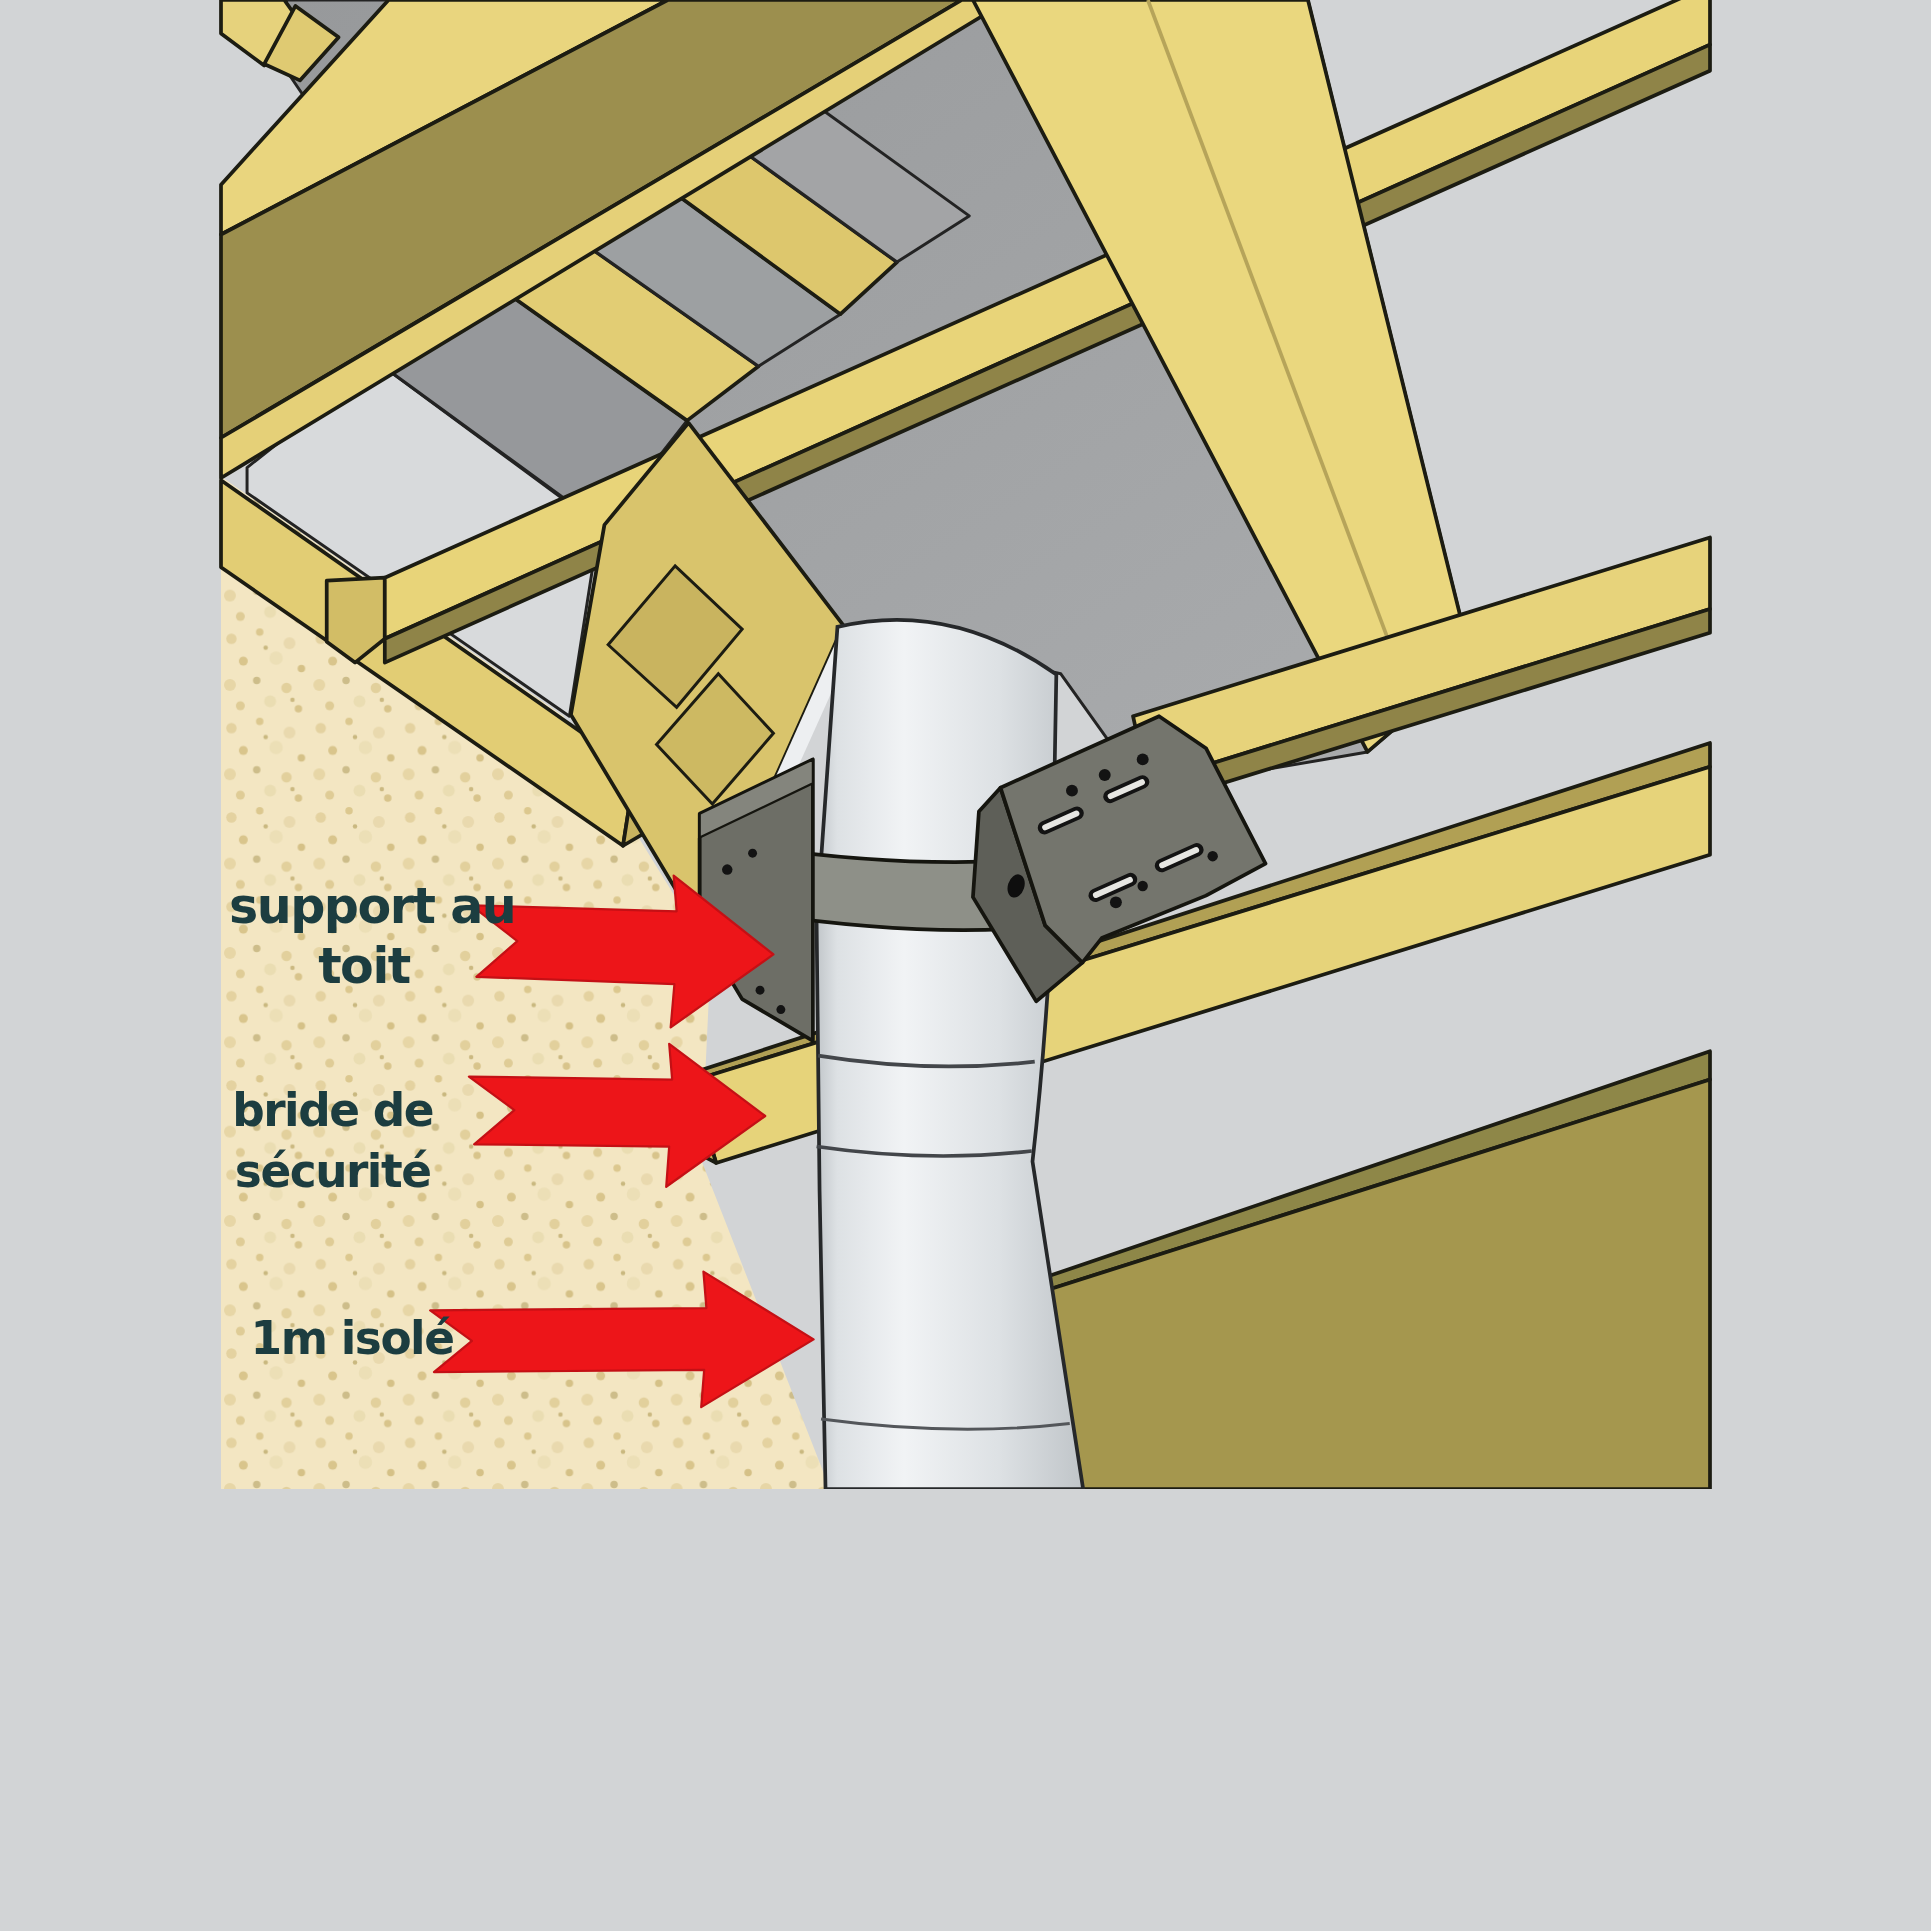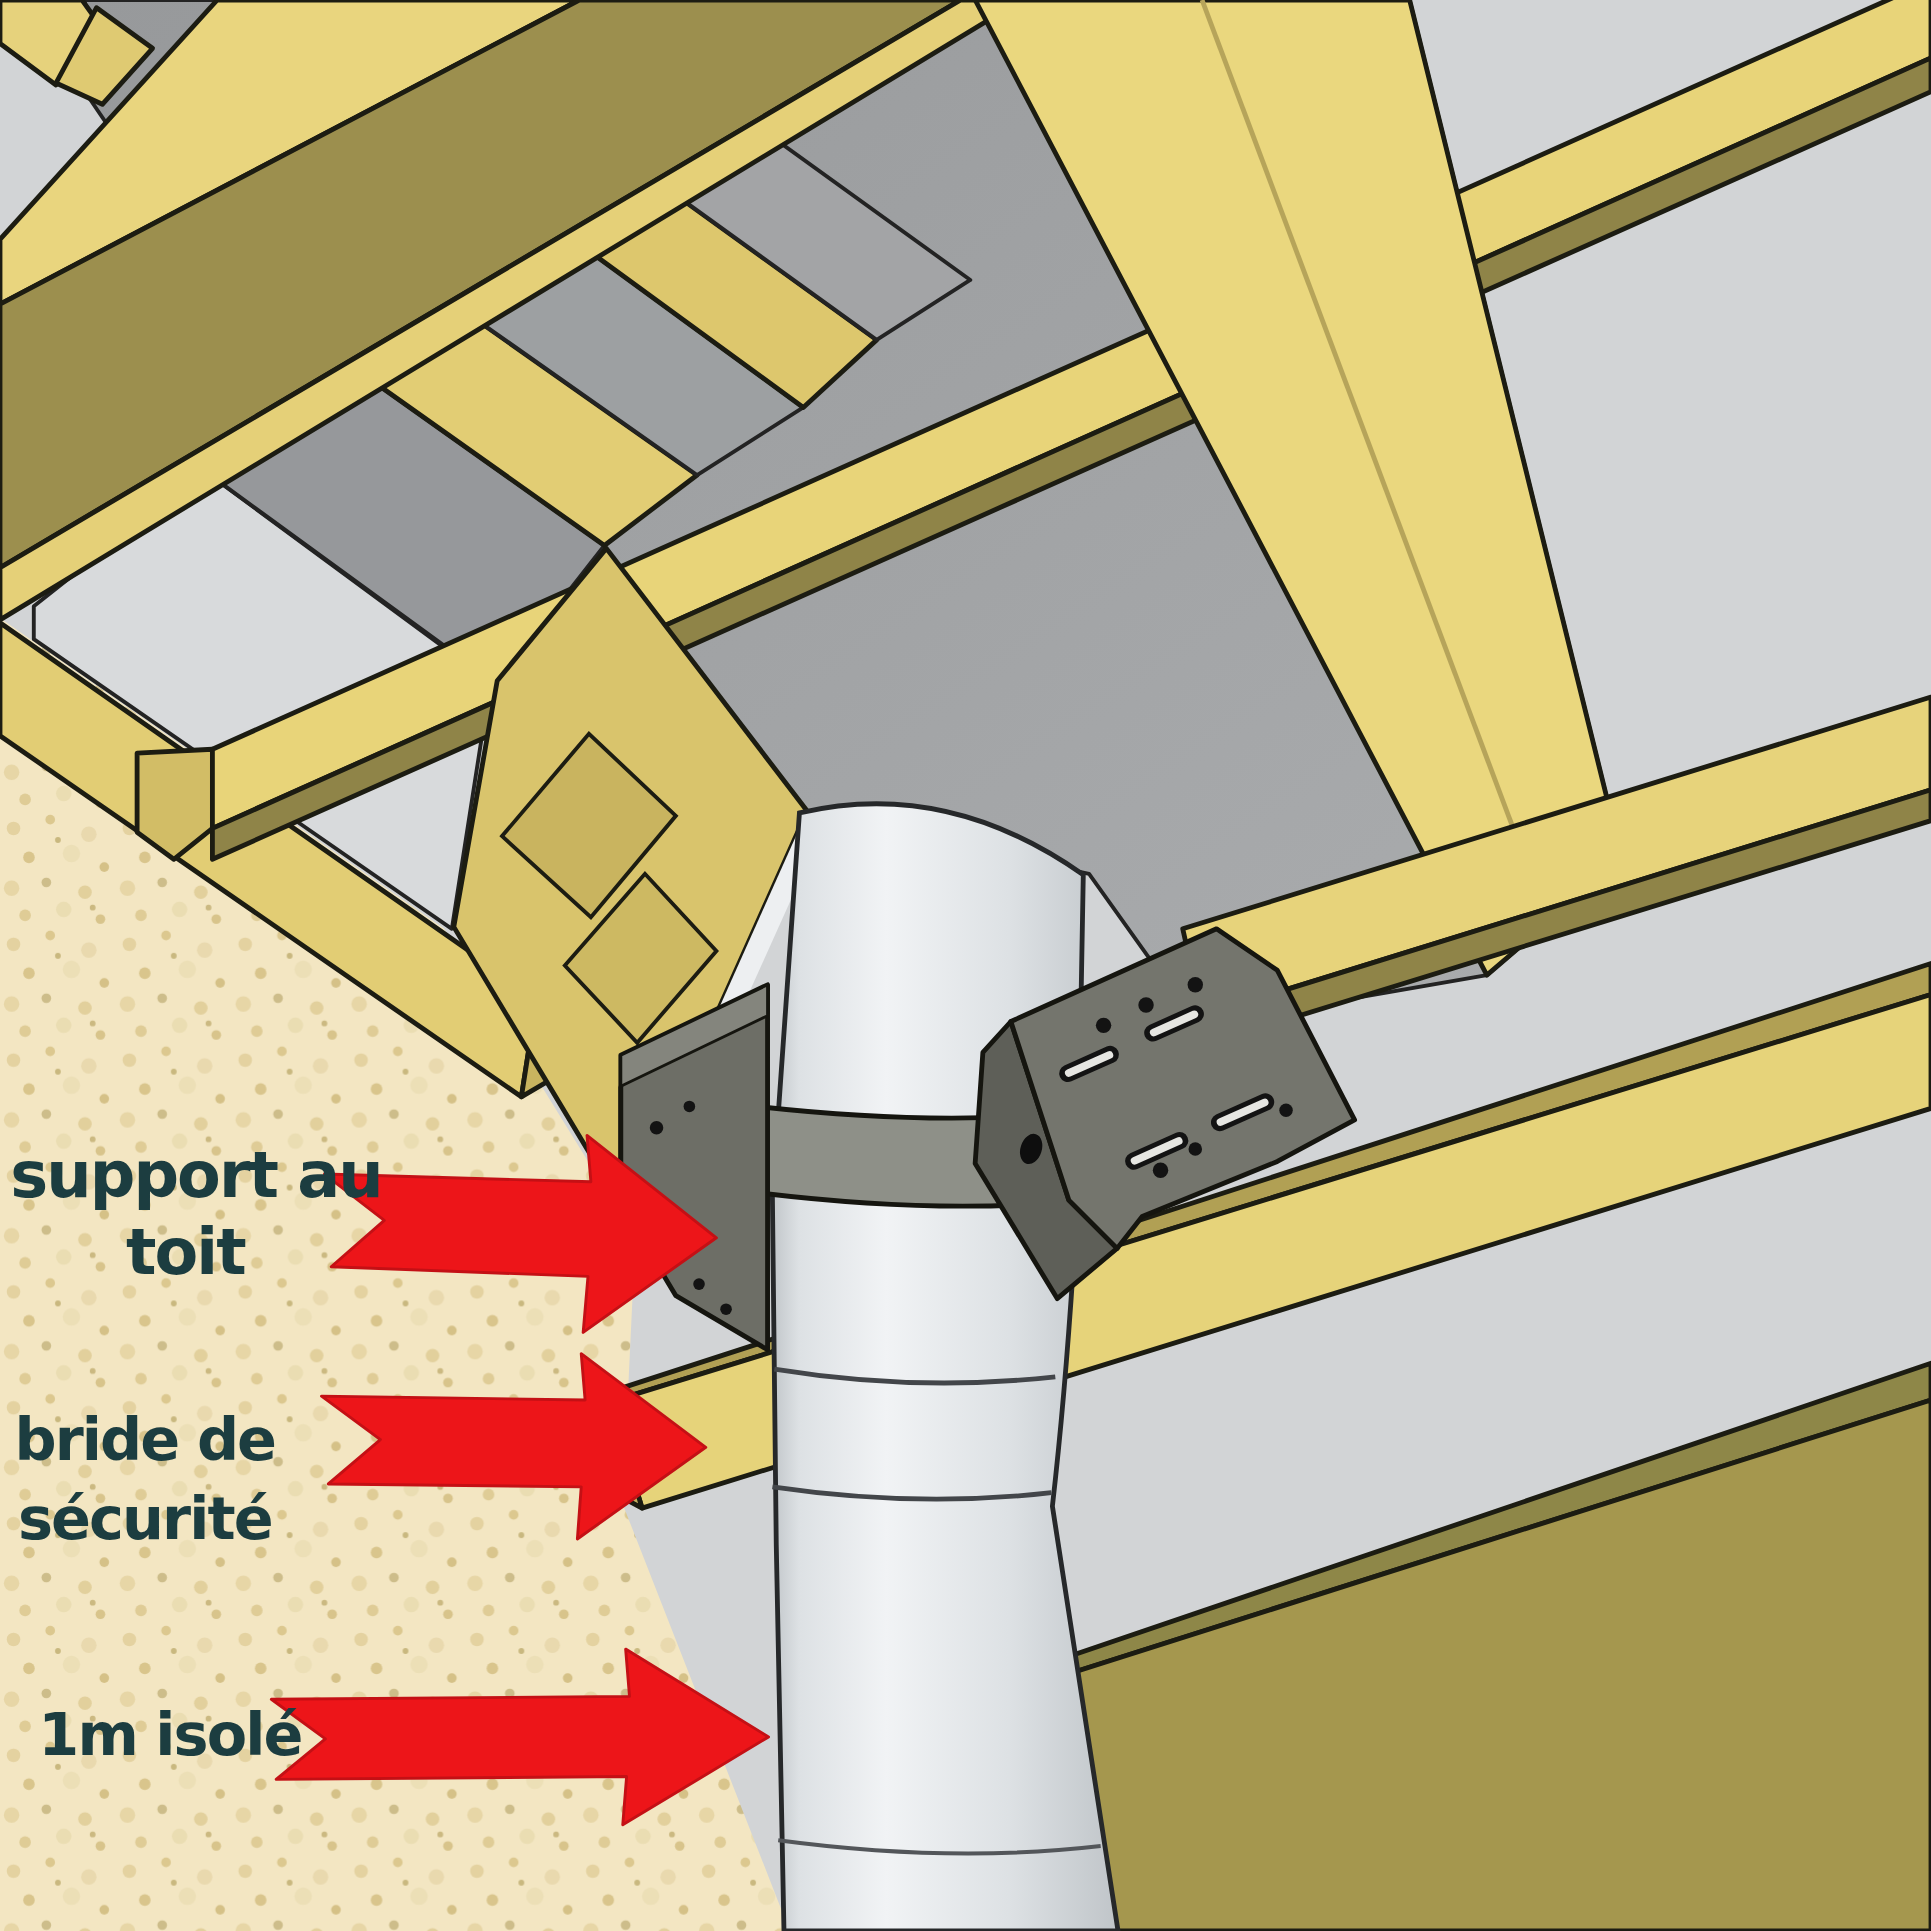--- a/index.html
+++ b/index.html
@@ -1,16 +1,16 @@
 <!DOCTYPE html>
 <html><head>
 <meta charset="utf-8">
 <style>
   html,body{margin:0;padding:0;background:#d2d4d6;}
-  .stage{width:1931px;height:1931px;position:relative;overflow:hidden;}
+  .stage{width:1931px;height:1489px;position:relative;overflow:hidden;}
   svg{display:block;width:100%;height:100%;}
   .label-text{
     font-family:"DejaVu Sans","Liberation Sans",sans-serif;
     font-weight:700;
     letter-spacing:-2px;
   }
   .lbl-big{font-size:66px;}
   .lbl-small{font-size:61px;}
   .beam{stroke:#1c1c12;stroke-width:5;stroke-linejoin:round;}
   .panel{stroke:#232323;stroke-width:4;stroke-linejoin:round;}

